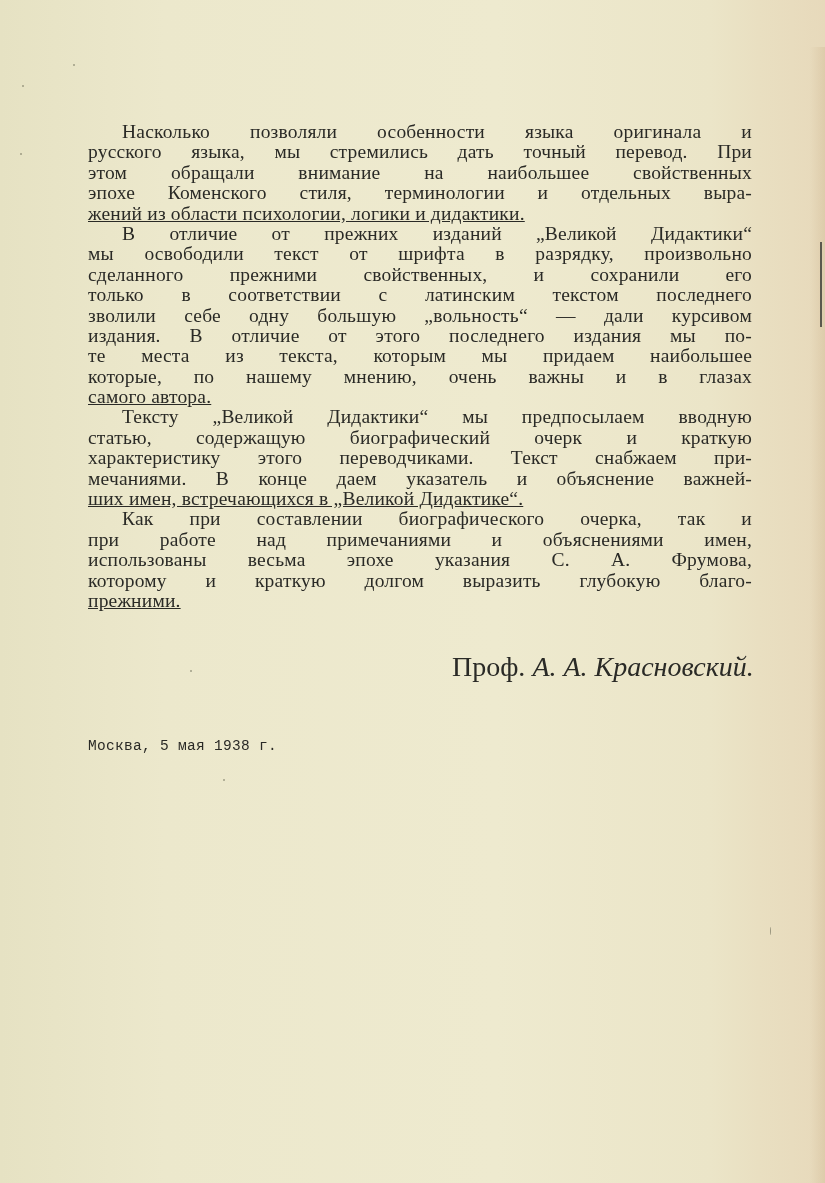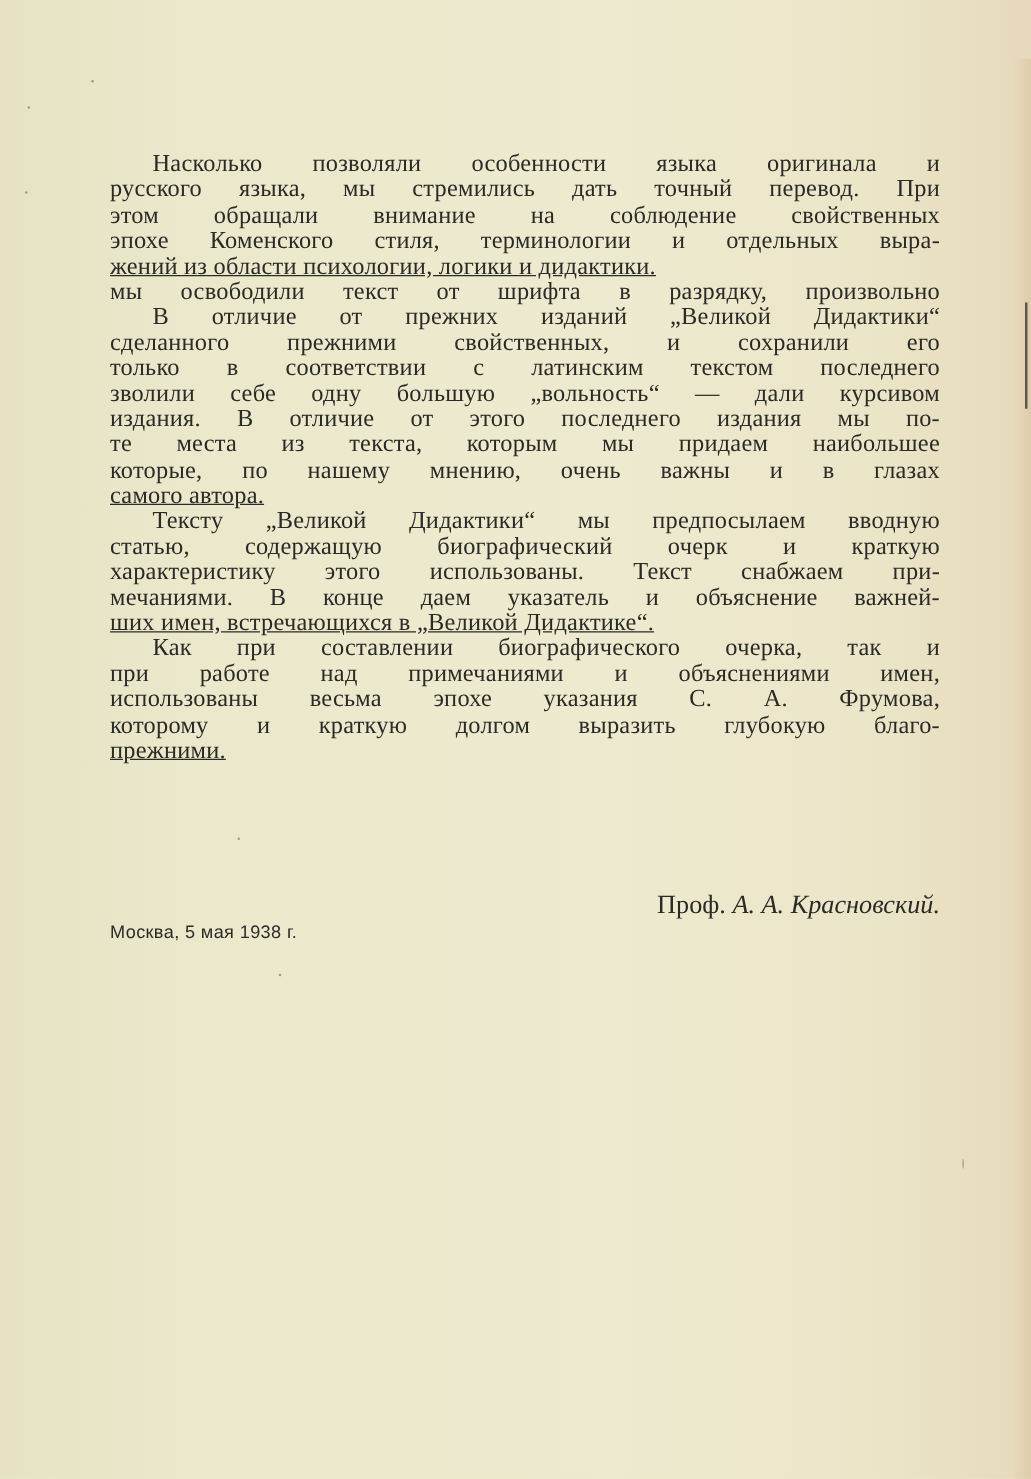--- a/index.html
+++ b/index.html
@@ -61,38 +61,38 @@
     .line.indent {
       padding-left: 34px;
     }
     .line.last {
       text-align-last: left;
       text-decoration: underline;
     }
     .signature {
       position: absolute;
       left: 452px;
-      top: 664px;
+      top: 608px;
       width: 300px;
       text-align: right;
-      font-size: 21px;
+      font-size: 28px;
       line-height: 24px;
       white-space: nowrap;
     }
     .signature .title {
       font-style: normal;
     }
     .signature .name {
       font-style: italic;
     }
     .place-date {
       position: absolute;
       left: 88px;
       top: 690px;
-      font-family: Liberation Sans, sans-serif;
+      font-family: Liberation Mono, monospace;
       font-size: 14.5px;
       line-height: 18px;
       letter-spacing: 0.3px;
       white-space: nowrap;
     }
   </style>
 </head>
 <body>
 
 <div class="page">
@@ -102,37 +102,37 @@
   <div class="speck" style="left:20px;top:106px;"></div>
   <div class="speck" style="left:73px;top:17px;"></div>
   <div class="speck" style="left:190px;top:623px;"></div>
   <div class="speck" style="left:223px;top:732px;"></div>
   <div class="speck" style="left:770px;top:880px;height:8px;width:1px;"></div>
 
   <div class="text-block">
 
     <span class="line indent">Насколько позволяли особенности  языка  оригинала и</span>
     <span class="line">русского языка, мы стремились дать точный перевод. При</span>
-    <span class="line">этом обращали внимание на соблюдение свойственных</span>
+    <span class="line">этом обращали внимание на наибольшее свойственных</span>
     <span class="line">эпохе Коменского стиля, терминологии и отдельных выра-</span>
     <span class="line last">жений из области психологии, логики и дидактики.</span>
 
+    <span class="line indent">В отличие от прежних изданий  „Великой Дидактики“</span>
     <span class="line">мы освободили текст от шрифта в разрядку, произвольно</span>
-    <span class="line indent">В отличие от прежних изданий  „Великой Дидактики“</span>
     <span class="line">сделанного прежними свойственных, и сохранили его</span>
     <span class="line">только в соответствии с латинским текстом последнего</span>
     <span class="line">зволили себе одну большую „вольность“ — дали курсивом</span>
     <span class="line">издания. В отличие от этого последнего издания мы по-</span>
     <span class="line">те места из текста, которым мы придаем наибольшее</span>
     <span class="line">которые, по нашему мнению, очень важны и в глазах</span>
     <span class="line last">самого автора.</span>
 
     <span class="line indent">Тексту „Великой Дидактики“ мы предпосылаем вводную</span>
     <span class="line">статью, содержащую биографический очерк и краткую</span>
-    <span class="line">характеристику этого использованы. Текст снабжаем при-</span>
+    <span class="line">характеристику этого переводчиками. Текст снабжаем при-</span>
     <span class="line">мечаниями. В конце даем указатель и объяснение важней-</span>
     <span class="line last">ших имен, встречающихся в „Великой Дидактике“.</span>
 
     <span class="line indent">Как при составлении биографического очерка, так и</span>
     <span class="line">при работе над примечаниями и объяснениями имен,</span>
     <span class="line">использованы весьма эпохе указания С. А. Фрумова,</span>
     <span class="line">которому и краткую долгом выразить глубокую благо-</span>
     <span class="line last">прежними.</span>
   </div>
 

